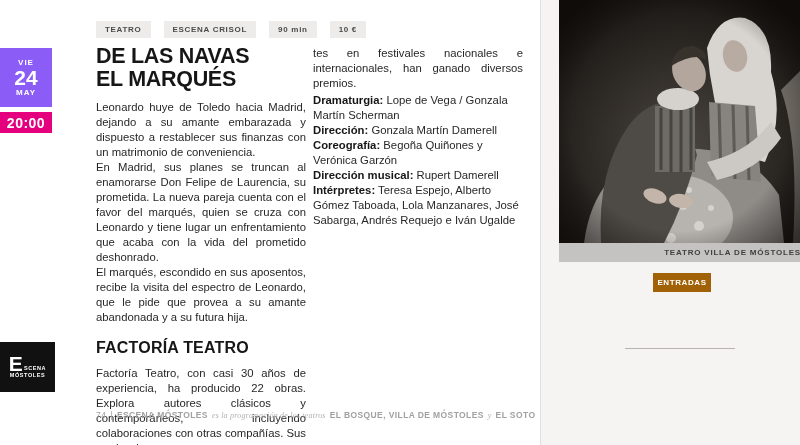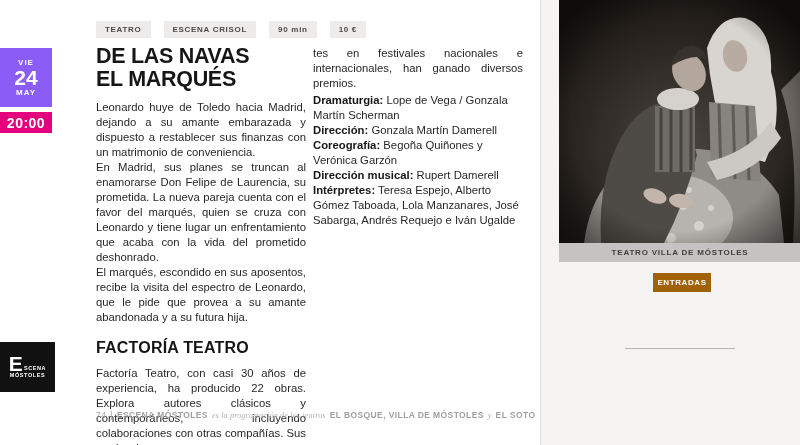--- a/index.html
+++ b/index.html
@@ -42,21 +42,21 @@
   .section-heading { font-weight:bold; font-size:16px; letter-spacing:0.2px; margin-top:15px; margin-bottom:11px; color:#161616; }
   .credits { margin-top:2px; }
   .credit b { color:#161616; }
 
   
   .right-panel { position:absolute; left:540px; top:0; width:260px; height:445px;
                  background:#f6f4f3; border-left:1px solid #e3dfde; }
   .photo-wrap { position:absolute; left:18px; top:0; width:242px; height:243px; }
   .photo-wrap svg { display:block; }
   .photo-caption { position:absolute; left:18px; top:243px; width:242px; height:19px; background:#c5c3c2;
-                   display:flex; align-items:center; justify-content:center;
+                   display:flex; align-items:center; justify-content:flex-end;
                    font-size:8px; font-weight:bold; letter-spacing:0.8px; color:#413f3f; }
   .tickets-button { position:absolute; left:112px; top:273px; width:58px; height:19px; background:#a16207;
                     border:none; color:#fff; font-family:"Liberation Sans", sans-serif;
                     font-size:8px; font-weight:bold; letter-spacing:0.6px; cursor:pointer;
                     display:flex; align-items:center; justify-content:center; }
   .panel-rule { position:absolute; left:84px; top:348px; width:110px; height:1px; background:#b5b2b1; }
 
   
   .footer { position:absolute; left:96px; top:410px; width:650px; display:flex; align-items:baseline;
             gap:4px; font-size:8.5px; color:#a3a1a0; letter-spacing:0.4px; white-space:nowrap; }

